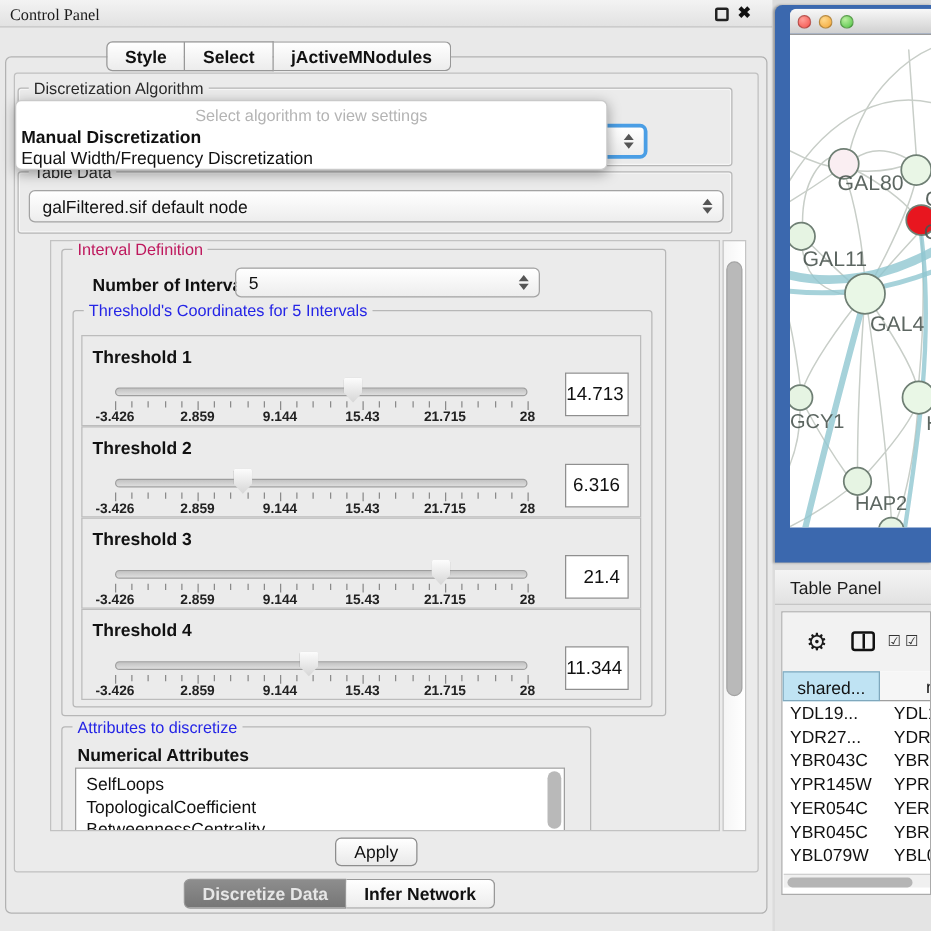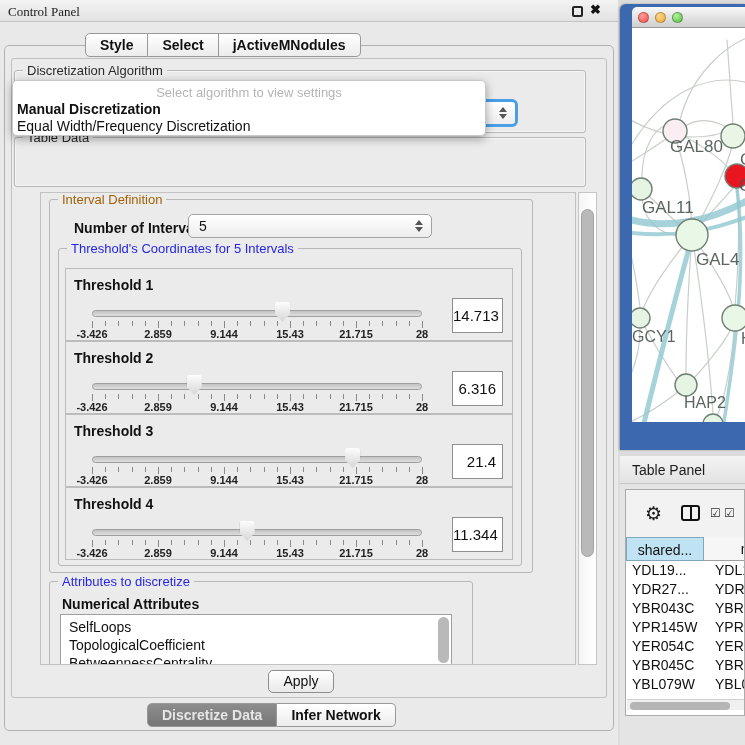--- a/index.html
+++ b/index.html
@@ -25,21 +25,21 @@
   .tab:first-child { border-left:1px solid #989898; border-radius:5px 0 0 5px; }
   .tab:last-child { border-radius:0 5px 5px 0; }
   .tab.sel { background:linear-gradient(#8d8d8d,#767676); color:#e6e6e6; }
   .net-icon { width:12px; height:14px; position:relative; display:inline-block; }
   .net-icon i { position:absolute; width:5px; height:5px; border-radius:50%; background:#4caf50; border:1px solid #2e7d32; }
   .net-icon i:nth-child(1){ left:0; top:0; } .net-icon i:nth-child(2){ left:6px; top:4px; } .net-icon i:nth-child(3){ left:0; top:8px; }
 
   
   .group { border:1px solid #b7b7b7; border-radius:3px; box-shadow:inset 0 0 0 1px #f6f6f6; }
   .group-title { position:absolute; top:-8px; left:8px; background:#ebebeb; padding:0 4px; font-size:13px; }
-  .t-green { color:#a16207; } .t-blue { color:#2525e6; } .t-dark { color:#2a2a2a; }
+  .t-green { color:#be185d; } .t-blue { color:#2525e6; } .t-dark { color:#2a2a2a; }
 
   
   .combo { border:1px solid #a3a3a3; border-radius:5px; background:linear-gradient(#ffffff,#ededed); font-size:14px; display:flex; align-items:center; padding:0 22px 0 10px; position:absolute; }
   .stepper { position:absolute; right:8px; top:50%; transform:translateY(-50%); width:8px; height:12px; }
   .stepper:before, .stepper:after { content:""; position:absolute; left:0; border-left:4px solid transparent; border-right:4px solid transparent; }
   .stepper:before { top:0; border-bottom:5px solid #555; }
   .stepper:after { bottom:0; border-top:5px solid #555; }
 
   
   #algo-group { left:14px; top:70px; width:572px; height:63px; }
@@ -143,20 +143,24 @@
     <span class="stepper"></span>
   </div>
 <div class="abs" id="algo-popup">
   <div class="abs" id="algo-hint">Select algorithm to view settings</div>
   <div class="abs popup-item" id="popup-item-0">Manual Discretization</div>
   <div class="abs popup-item" id="popup-item-1">Equal Width/Frequency Discretization</div>
 </div>
 
 <div class="abs group" id="tabledata-group">
   <span class="group-title t-dark">Table Data</span>
+  <div class="combo" id="tabledata-combo">
+    <span>galFiltered.sif default node</span>
+    <span class="stepper"></span>
+  </div>
 </div>
 
 <div class="abs" id="scrollpane">
   <div class="abs group" id="interval-group" style="box-shadow:none;">
     <span class="group-title t-green" style="background:#ebebeb;">Interval Definition</span>
     <span class="abs" id="noi-label">Number of Intervals</span>
     <div class="combo" id="noi-combo">
       <span>5</span>
       <span class="stepper"></span>
     </div>

